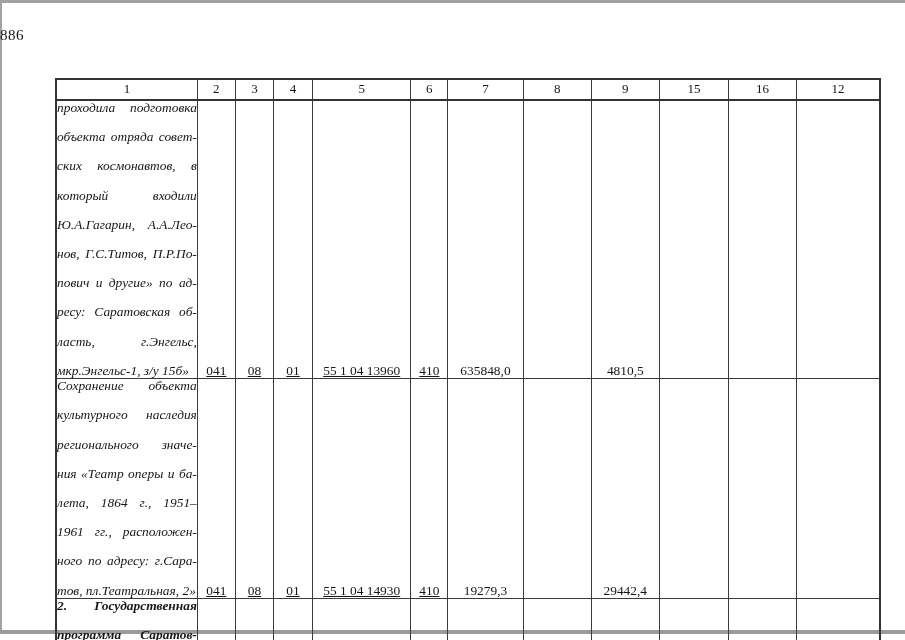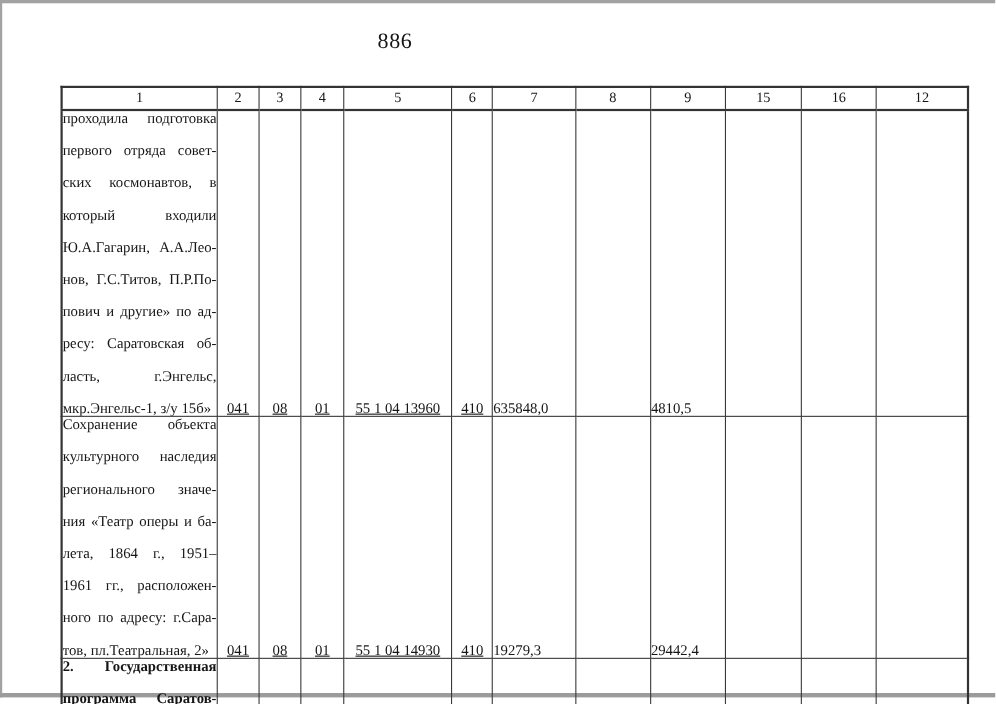--- a/index.html
+++ b/index.html
@@ -16,22 +16,22 @@
     color: #161616;
   }
   .frame-top    { position: absolute; left: 0; top: 0;    width: 905px; height: 3px;  background: #a2a2a2; }
   .frame-left   { position: absolute; left: 0; top: 0;    width: 2px;   height: 634px; background: #a2a2a2; }
   .frame-bottom { position: absolute; left: 0; top: 630px; width: 905px; height: 4px; background: #9b9b9b; }
 
   .page-number {
     position: absolute;
     left: 0; top: 27px;
     width: 718px;
-    text-align: center;
-    font-size: 20px;
+    text-align: left;
+    font-size: 15px;
     letter-spacing: 0.5px;
   }
 
   table.budget {
     position: absolute;
     left: 55px;
     top: 78px;
     width: 826px;
     table-layout: fixed;
     border-collapse: collapse;
@@ -51,32 +51,32 @@
     vertical-align: middle;
     height: 17px;
     padding: 1px 0;
     border-bottom: 2px solid #333333;
   }
   td.desc {
     vertical-align: top;
     text-align: justify;
     padding: 1px 4px 2px 5px;
   }
-  .tl { text-align: justify; }
+  .tl { text-align: justify; font-style: italic; }
   .tl.j::after { content: ""; display: inline-block; width: 100%; height: 0; }
   td.num {
     vertical-align: bottom;
     text-align: center;
     font-size: 13px;
     padding: 0 0 2px 0;
     text-decoration: underline;
   }
   td.amount {
     vertical-align: bottom;
-    text-align: left;
+    text-align: center;
     font-size: 13px;
     padding: 0 5px 2px 0;
   }
   tr.bold td { font-weight: bold; }
 </style>
 </head>
 <body>
 
 <div class="frame-top"></div>
 <div class="frame-left"></div>
@@ -112,21 +112,21 @@
         <th>9</th>
         <th>15</th>
         <th>16</th>
         <th>12</th>
       </tr>
   </thead>
   <tbody id="table-body">
       <tr>
         <td class="desc">
           <div class="tl j">проходила подготовка</div>
-          <div class="tl j">первого отряда совет-</div>
+          <div class="tl j">объекта отряда совет-</div>
           <div class="tl j">ских космонавтов, в</div>
           <div class="tl j">который входили</div>
           <div class="tl j">Ю.А.Гагарин, А.А.Лео-</div>
           <div class="tl j">нов, Г.С.Титов, П.Р.По-</div>
           <div class="tl j">пович и другие» по ад-</div>
           <div class="tl j">ресу: Саратовская об-</div>
           <div class="tl j">ласть, г.Энгельс,</div>
           <div class="tl">мкр.Энгельс-1, з/у 15б»</div>
         </td>
         <td class="num">041</td>

